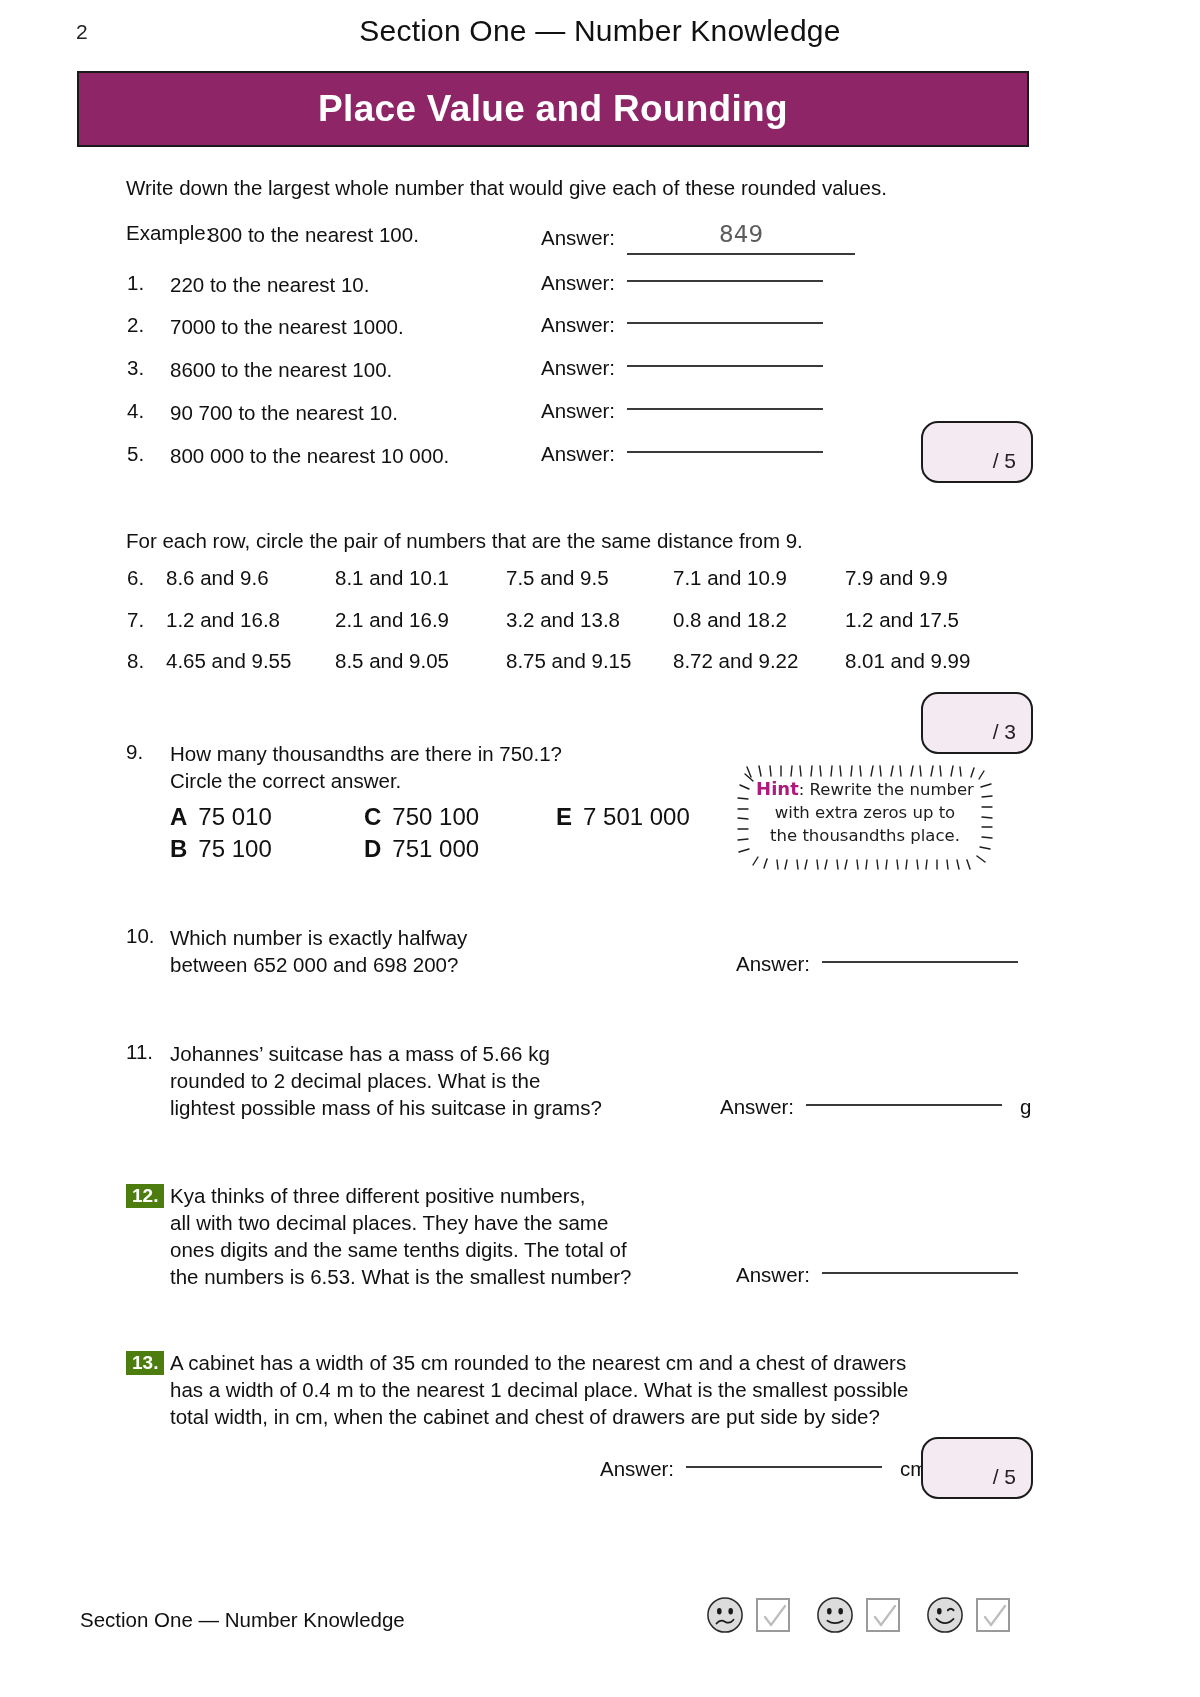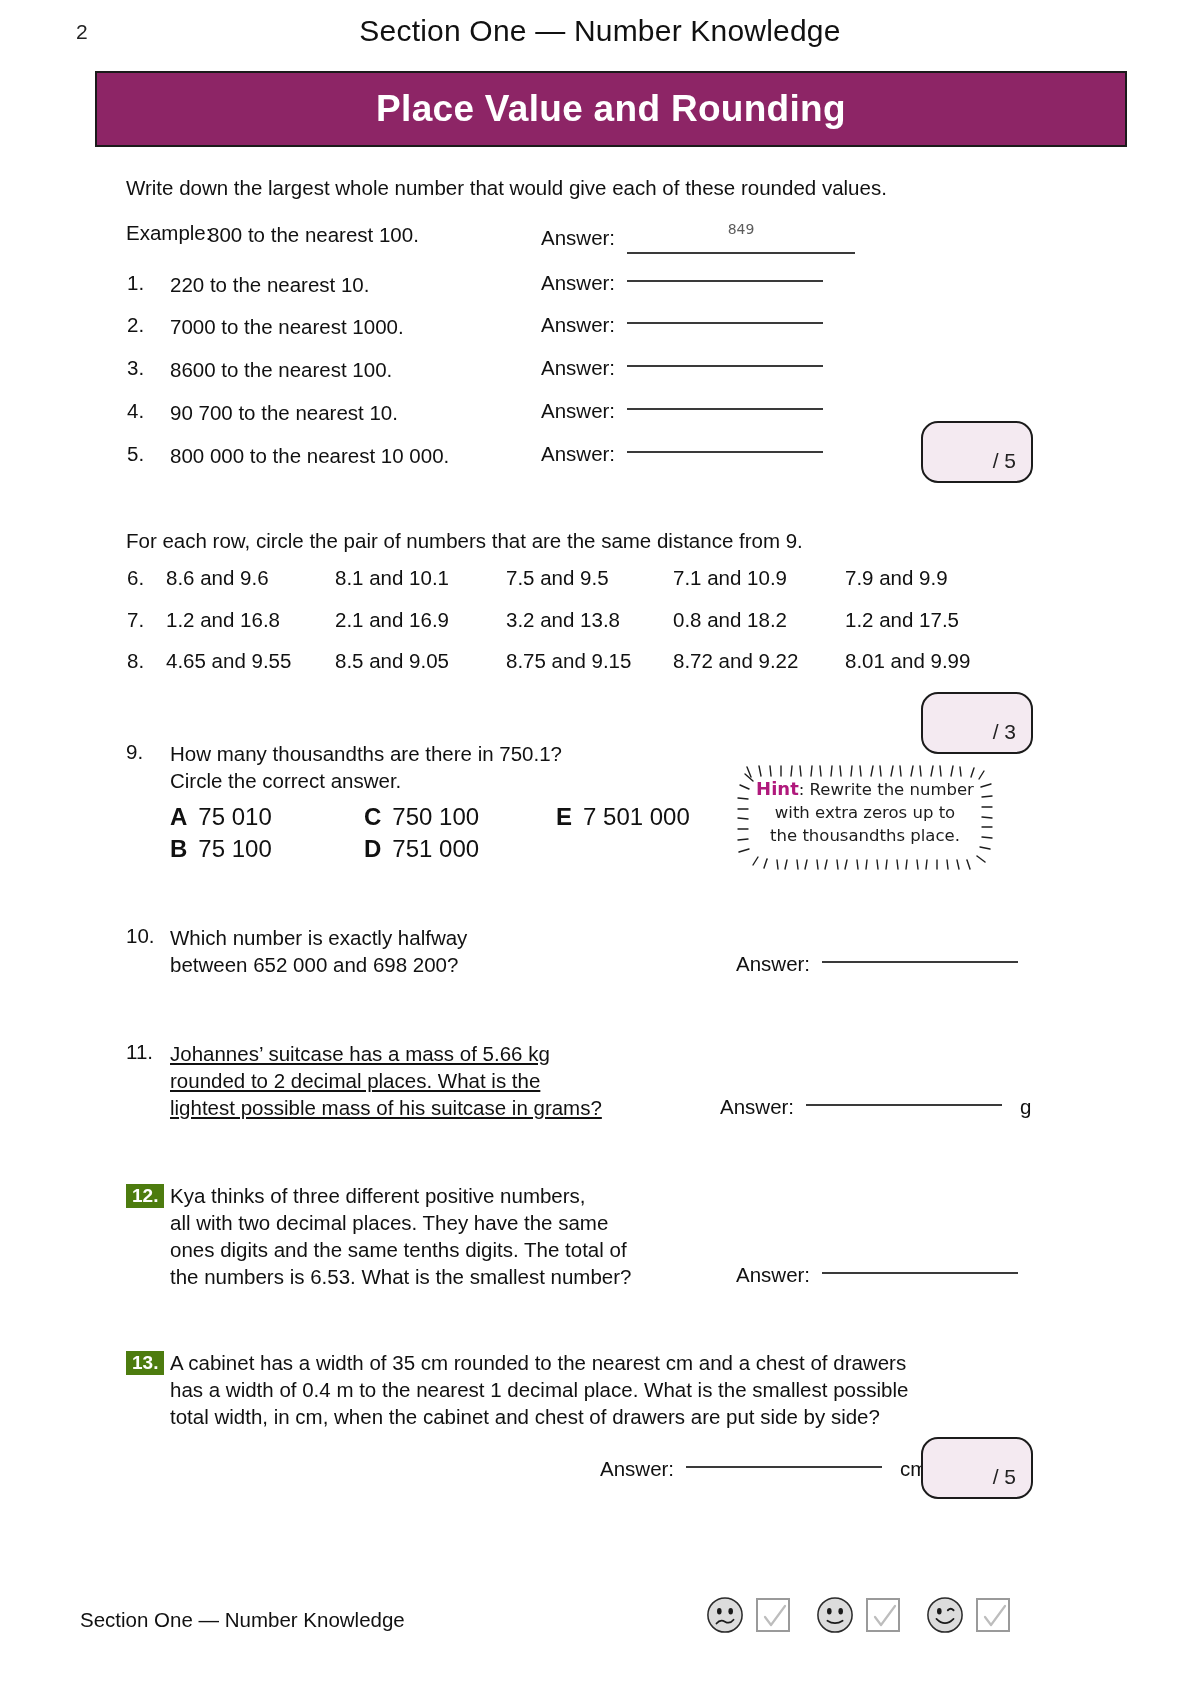--- a/index.html
+++ b/index.html
@@ -18,24 +18,24 @@
   }
   .section-title {
     position:absolute; left:0; top:14px; width:1200px;
     text-align:center;
     font-size:30px; letter-spacing:.2px; color:#111;
   }
 
   
   .banner {
     position:absolute; left:77px; top:71px;
-    width:1032px; height:76px;
+    width:952px; height:76px;
     background:#8d2566;
     border:2px solid #1b1b1b;
-    display:flex; align-items:center; justify-content:center;margin-left:18px;
+    display:flex; align-items:center; justify-content:center;
   }
   .banner-text {
     color:#ffffff; font-size:37px; font-weight:bold;
     letter-spacing:.3px;
   }
   .intro { position:absolute; font-size:20.5px; color:#111; }
 
   .qnum {
     position:absolute; font-size:20.5px; color:#111; text-align:left;
   }
@@ -46,21 +46,21 @@
     position:absolute; font-size:20.5px; color:#111;
     display:flex; align-items:center; gap:12px; white-space:nowrap;
   }
   .ans-rule {
     display:inline-block; width:196px; border-bottom:2px solid #3a3a3a;
     height:1px; position:relative; top:-2px;
   }
   .ans-filled {
     display:inline-block; width:228px; border-bottom:2px solid #3a3a3a;
     position:relative; text-align:center; color:#5c5c5c;
-    font-size:14px; padding-bottom:15px;
+    font-size:23px; padding-bottom:6px;
     font-family:"DejaVu Sans", sans-serif;
   }
   .ans-unit { margin-left:6px; }
 
   
   .score {
     position:absolute;
     width:112px; height:62px;
     background:#f4eaf1;
     border:2.5px solid #1b1b1b;
@@ -306,21 +306,21 @@
 <div class="qbody" style="left:170px; top:924px;">
   <div>Which number is exactly halfway</div>
   <div>between 652 000 and 698 200?</div>
 </div>
 <div class="ans" style="left:736px; top:952px;">
   <span>Answer:</span>
   <span class="ans-rule"></span>
 </div>
 
 <div class="qnum" style="left:126px; top:1040px;">11.</div>
-<div class="qbody" style="left:170px; top:1040px;text-decoration:underline;">
+<div class="qbody" style="left:170px; top:1040px;">
   <div>Johannes’ suitcase has a mass of 5.66 kg</div>
   <div>rounded to 2 decimal places.  What is the</div>
   <div>lightest possible mass of his suitcase in grams?</div>
 </div>
 <div class="ans" style="left:720px; top:1095px;">
   <span>Answer:</span>
   <span class="ans-rule"></span>
   <span class="ans-unit">g</span>
 </div>
 

